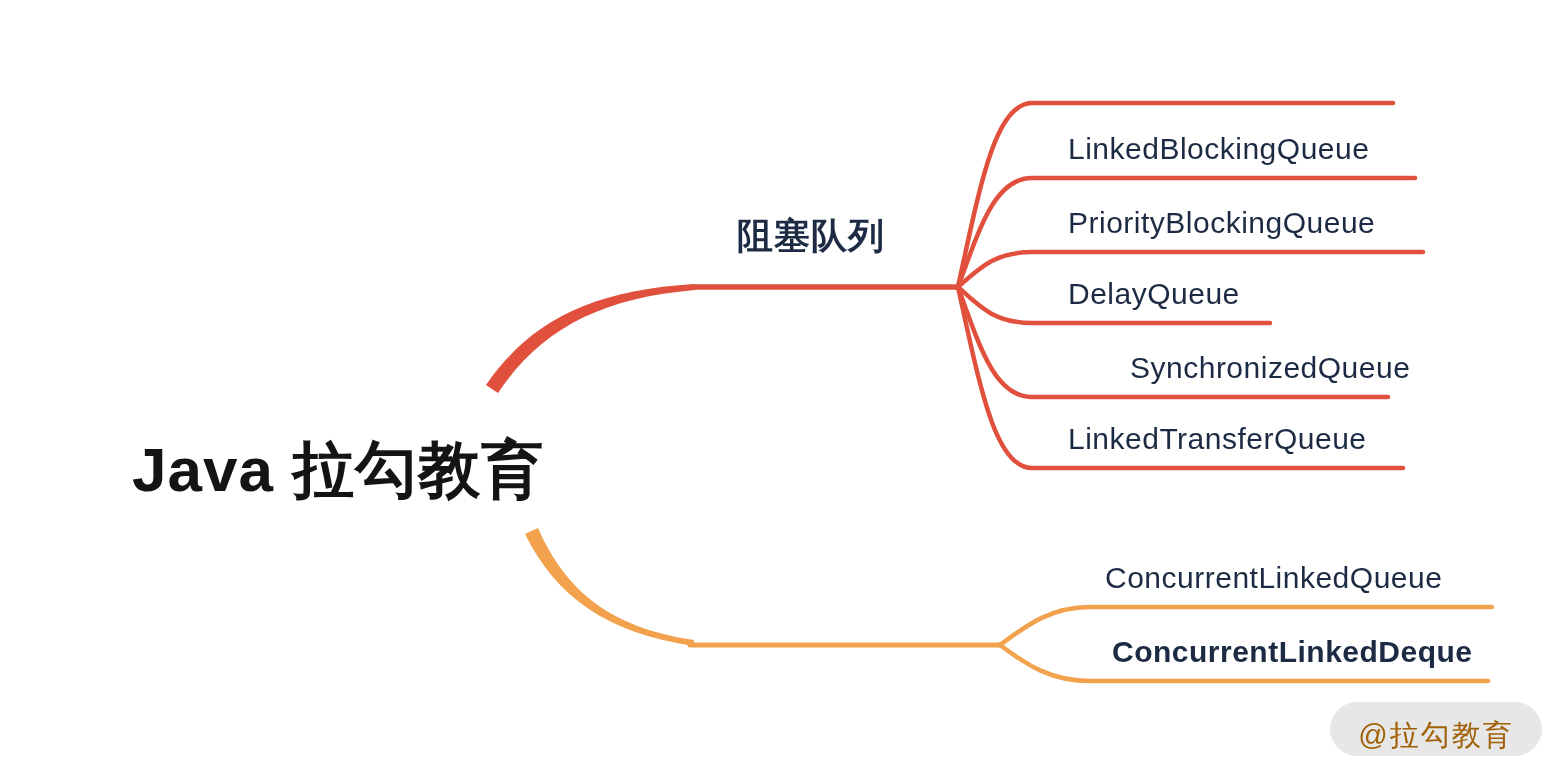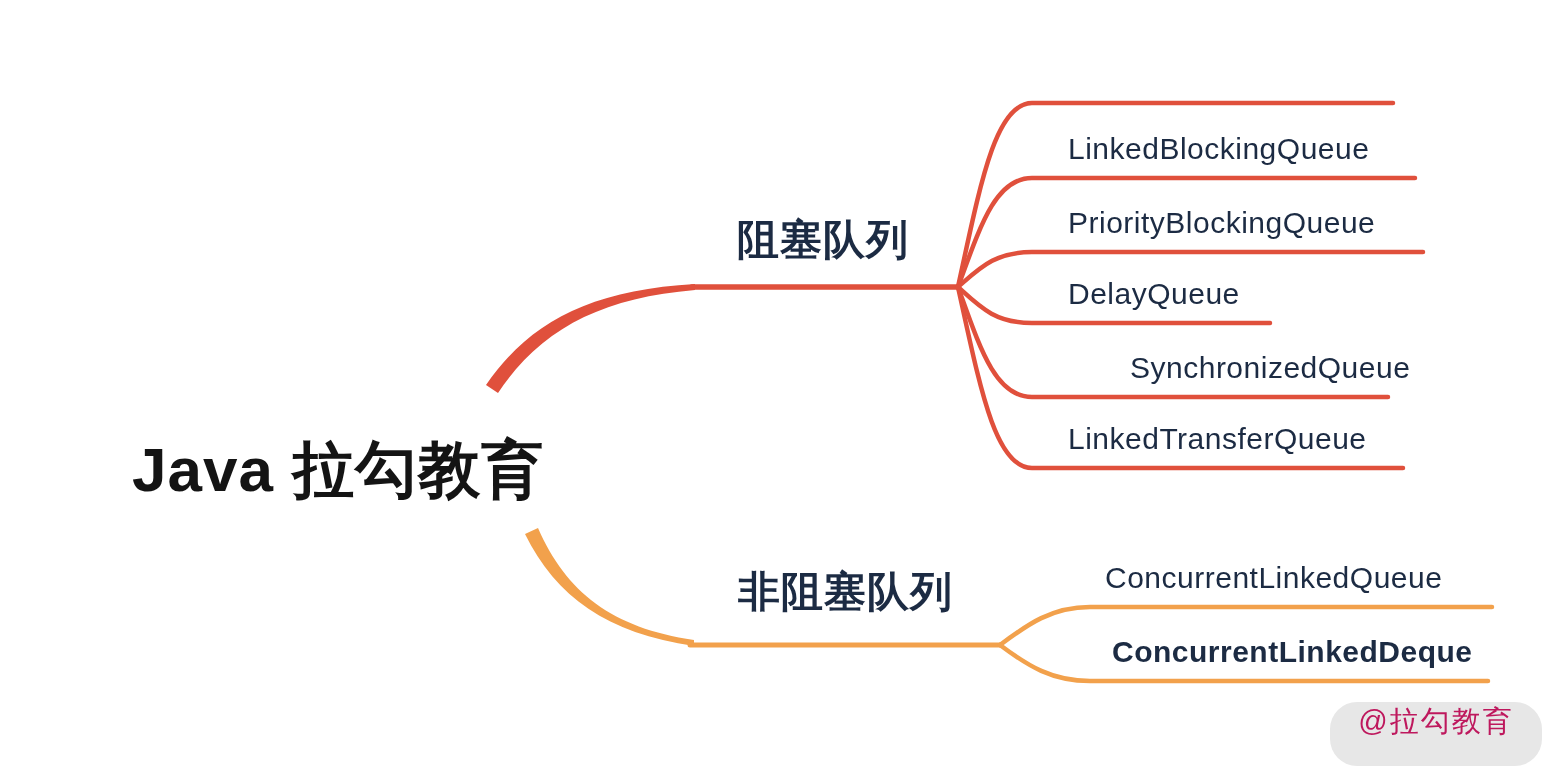--- a/index.html
+++ b/index.html
@@ -11,30 +11,30 @@
     font-family:"Liberation Sans","DejaVu Sans",sans-serif;
   }
   #edges{position:absolute;left:0;top:0;width:1560px;height:781px;}
   .line{fill:none;stroke-linecap:round;stroke-linejoin:round;}
   .wedge{stroke:none;}
   .label{position:absolute;white-space:nowrap;color:#1C2B43;}
   .root-label{
     font-size:62px;font-weight:800;color:#141414;letter-spacing:1px;
   }
   .branch-label{
-    font-size:42px;font-weight:700;letter-spacing:1px;
+    font-size:36px;font-weight:700;letter-spacing:1px;
   }
   .leaf-label{
     font-size:30px;font-weight:500;letter-spacing:0.5px;line-height:36px;
   }
   .watermark{
-    position:absolute;left:1330px;top:702px;width:212px;height:64px;
+    position:absolute;left:1330px;top:702px;width:212px;height:54px;
     border-radius:27px;background:#E7E7E7;
-    display:flex;align-items:flex-start;justify-content:center;
-    color:#be185d;font-size:29px;font-weight:500;letter-spacing:2px;
+    display:flex;align-items:flex-end;justify-content:center;
+    color:#a16207;font-size:29px;font-weight:500;letter-spacing:2px;
   }
 </style>
 </head>
 <body>
 
 <div id="canvas">
 
   <svg id="edges" viewBox="0 0 1560 781" xmlns="http://www.w3.org/2000/svg">
 
     <path class="wedge" d="M 498,393 C 540,330 600,298 695,290 L 695,284 C 588,290 528,324 486,385 Z" fill="#E0503C"></path>
@@ -52,21 +52,20 @@
 
     <path class="line" stroke-width="5" d="M 690,645 L 1000,645" stroke="#F2A14C"></path>
 
     <path class="line" stroke-width="4.5" d="M 1000,645 C 1028,624 1052,607 1090,607 H 1492" stroke="#F2A14C"></path>
     <path class="line" stroke-width="4.5" d="M 1000,645 C 1028,666 1052,681 1090,681 H 1488" stroke="#F2A14C"></path>
   </svg>
 
   <div class="label root-label" style="left:132px;top:428px;">Java 拉勾教育</div>
 
   <div class="label branch-label" style="left:737px;top:212px;">阻塞队列</div>
-  <div class="label branch-label" style="left:738px;top:564px;">非阻塞队列</div>
 
   <div class="label leaf-label" style="left:1068px;top:205px;">PriorityBlockingQueue</div>
   <div class="label leaf-label" style="left:1068px;top:131px;">LinkedBlockingQueue</div>
   <div class="label leaf-label" style="left:1068px;top:276px;">DelayQueue</div>
   <div class="label leaf-label" style="left:1130px;top:350px;">SynchronizedQueue</div>
   <div class="label leaf-label" style="left:1068px;top:421px;text-align:right;">LinkedTransferQueue</div>
 
   <div class="label leaf-label" style="left:1105px;top:560px;">ConcurrentLinkedQueue</div>
   <div class="label leaf-label" style="left:1112px;top:634px;font-weight:bold;">ConcurrentLinkedDeque</div>
 

